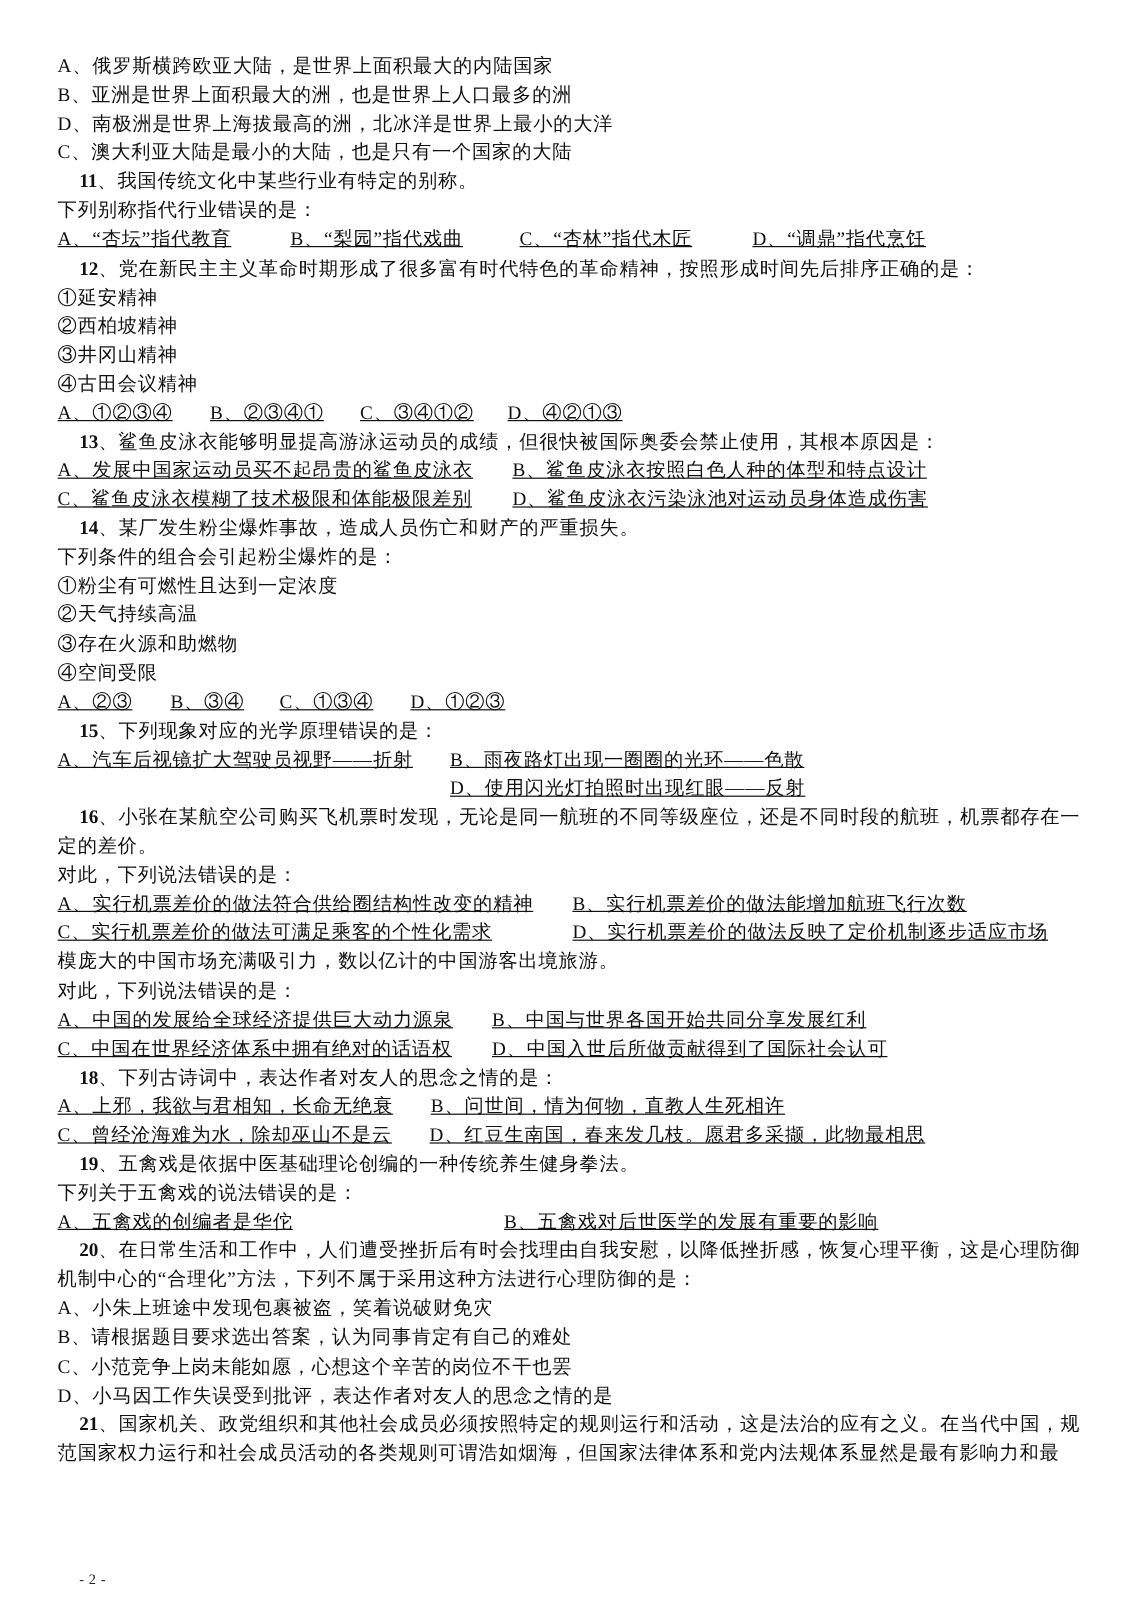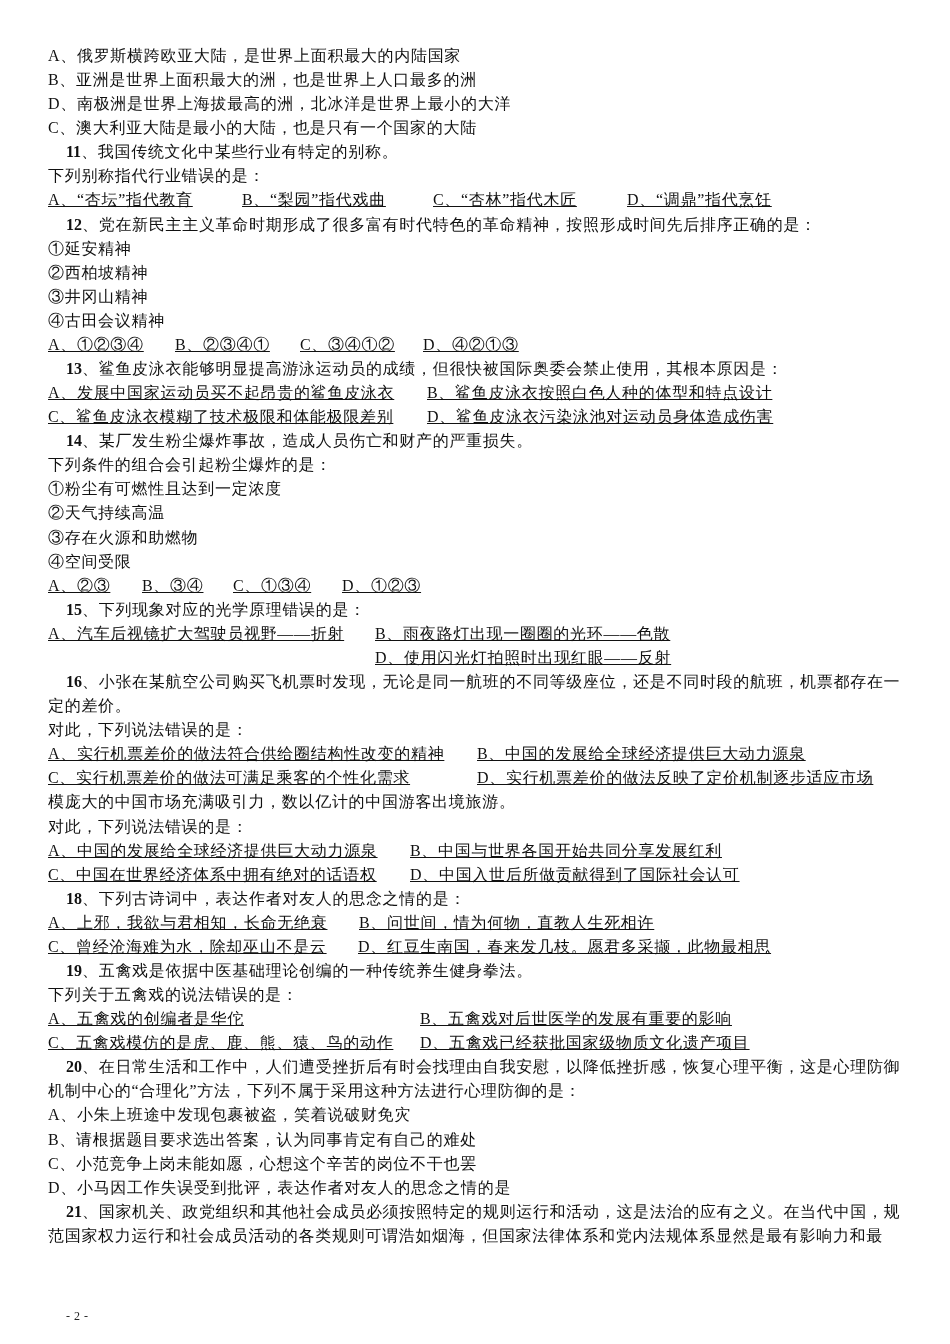--- a/index.html
+++ b/index.html
@@ -88,21 +88,21 @@
     </div>
     <div class="ln">
       <span class="col" style="left:327px">D、使用闪光灯拍照时出现红眼——反射</span>
     </div>
 
     <div class="ln"><b class="qn">16</b><span>、小张在某航空公司购买飞机票时发现，无论是同一航班的不同等级座位，还是不同时段的航班，机票都存在一</span></div>
     <div class="ln"><span>定的差价。</span></div>
     <div class="ln"><span>对此，下列说法错误的是：</span></div>
     <div class="ln">
       <span class="col" style="left:0">A、实行机票差价的做法符合供给圈结构性改变的精神</span>
-      <span class="col" style="left:429px">B、中国的发展给全球经济提供巨大动力源泉</span>
+      <span class="col" style="left:429px">B、实行机票差价的做法能增加航班飞行次数</span>
     </div>
     <div class="ln">
       <span class="col" style="left:0">C、实行机票差价的做法可满足乘客的个性化需求</span>
       <span class="col" style="left:429px">D、实行机票差价的做法反映了定价机制逐步适应市场</span>
     </div>
 
     <div class="ln"><span>模庞大的中国市场充满吸引力，数以亿计的中国游客出境旅游。</span></div>
     <div class="ln"><span>对此，下列说法错误的是：</span></div>
     <div class="ln">
       <span class="col" style="left:0">A、中国的发展给全球经济提供巨大动力源泉</span>
@@ -122,24 +122,20 @@
       <span class="col" style="left:0">C、曾经沧海难为水，除却巫山不是云</span>
       <span class="col" style="left:310px">D、红豆生南国，春来发几枝。愿君多采撷，此物最相思</span>
     </div>
 
     <div class="ln"><b class="qn">19</b><span>、五禽戏是依据中医基础理论创编的一种传统养生健身拳法。</span></div>
     <div class="ln"><span>下列关于五禽戏的说法错误的是：</span></div>
     <div class="ln">
       <span class="col" style="left:0">A、五禽戏的创编者是华佗</span>
       <span class="col" style="left:372px">B、五禽戏对后世医学的发展有重要的影响</span>
     </div>
-    <div class="ln">
-      <span class="col" style="left:0">C、五禽戏模仿的是虎、鹿、熊、猿、鸟的动作</span>
-      <span class="col" style="left:372px">D、五禽戏已经获批国家级物质文化遗产项目</span>
-    </div>
 
     <div class="ln"><b class="qn">20</b><span>、在日常生活和工作中，人们遭受挫折后有时会找理由自我安慰，以降低挫折感，恢复心理平衡，这是心理防御</span></div>
     <div class="ln"><span>机制中心的“合理化”方法，下列不属于采用这种方法进行心理防御的是：</span></div>
     <div class="ln"><span>A、小朱上班途中发现包裹被盗，笑着说破财免灾</span></div>
     <div class="ln"><span>B、请根据题目要求选出答案，认为同事肯定有自己的难处</span></div>
     <div class="ln"><span>C、小范竞争上岗未能如愿，心想这个辛苦的岗位不干也罢</span></div>
     <div class="ln"><span>D、小马因工作失误受到批评，表达作者对友人的思念之情的是</span></div>
 
 
     <div class="ln"><b class="qn">21</b><span>、国家机关、政党组织和其他社会成员必须按照特定的规则运行和活动，这是法治的应有之义。在当代中国，规</span></div>

